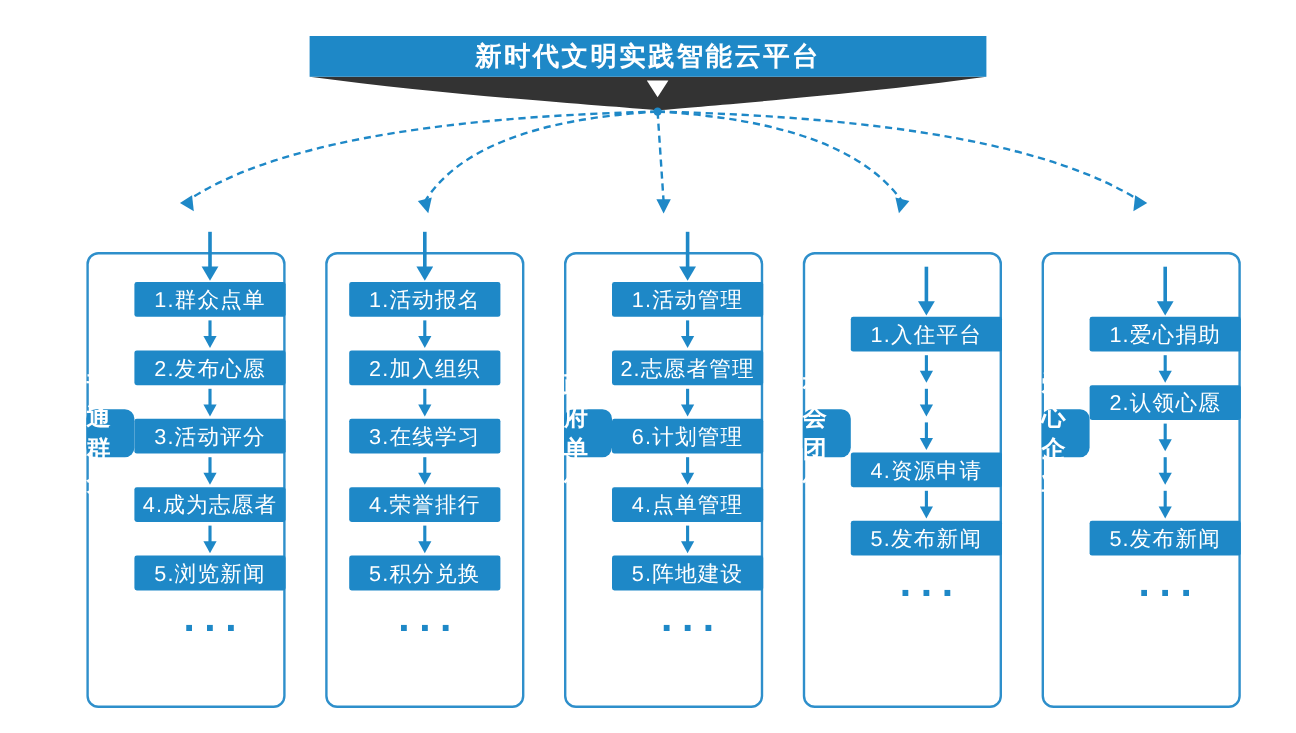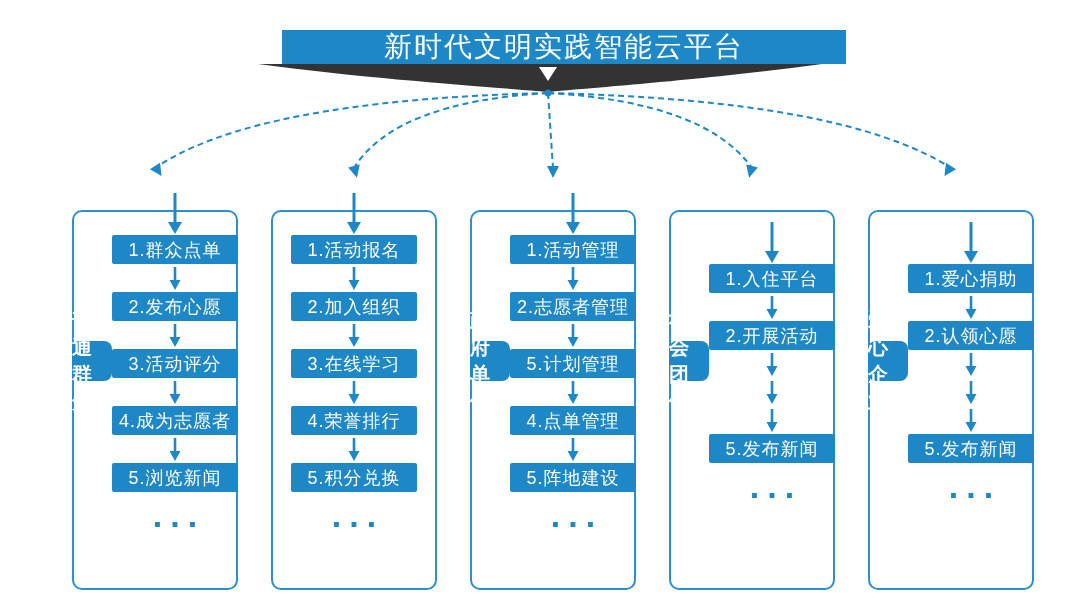--- a/index.html
+++ b/index.html
@@ -14,21 +14,21 @@
   body{font-family:"Liberation Sans","DejaVu Sans",sans-serif;}
   .stage{
     position:relative;width:1080px;height:611px;margin:0 auto;
     background:var(--background);overflow:hidden;
   }
   
   .banner{
     position:absolute;left:258px;top:30px;width:564px;height:34px;
     background:var(--primary);color:var(--text-on-primary);
     display:flex;align-items:center;justify-content:center;
-    font-size:28px;font-weight:normal;letter-spacing:2px;margin-left:24px;
+    font-size:22px;font-weight:bold;letter-spacing:2px;
   }
   .ribbon{position:absolute;left:258px;top:64px;}
   .connectors{position:absolute;left:0;top:0;}
   
   .columns{position:absolute;left:72px;top:193px;display:flex;gap:33px;}
   .column{position:relative;width:166px;display:flex;flex-direction:row;align-items:center;}
   .panel{
     position:absolute;left:0;top:17px;width:166px;height:380px;
     border:2px solid var(--panel-border);border-radius:10px;
     background:var(--background);z-index:0;
@@ -188,21 +188,21 @@
               <path d="M1.5,16 L12.5,16 L7,26 Z"></path>
             </g>
           </svg>
         <div class="step">2.志愿者管理</div>
         <svg class="arrow-short" width="14" height="28">
             <g style="fill:var(--primary)">
               <rect x="5.7" y="3" width="2.6" height="14"></rect>
               <path d="M1.5,16 L12.5,16 L7,26 Z"></path>
             </g>
           </svg>
-        <div class="step">5.计划管理</div>
+        <div class="step">6.计划管理</div>
         <svg class="arrow-short" width="14" height="28">
             <g style="fill:var(--primary)">
               <rect x="5.7" y="3" width="2.6" height="14"></rect>
               <path d="M1.5,16 L12.5,16 L7,26 Z"></path>
             </g>
           </svg>
         <div class="step">4.点单管理</div>
         <svg class="arrow-short" width="14" height="28">
             <g style="fill:var(--primary)">
               <rect x="5.7" y="3" width="2.6" height="14"></rect>
@@ -224,33 +224,33 @@
               <path d="M1,29 L15,29 L8,41 Z"></path>
             </g>
           </svg>
         <div class="step">1.入住平台</div>
         <svg class="arrow-short" width="14" height="28">
             <g style="fill:var(--primary)">
               <rect x="5.7" y="3" width="2.6" height="14"></rect>
               <path d="M1.5,16 L12.5,16 L7,26 Z"></path>
             </g>
           </svg>
-        <div class="step">2.开展活动</div>
-        <svg class="arrow-short" width="14" height="28">
-            <g style="fill:var(--primary)">
-              <rect x="5.7" y="3" width="2.6" height="14"></rect>
-              <path d="M1.5,16 L12.5,16 L7,26 Z"></path>
-            </g>
-          </svg>
-        <svg class="arrow-short" width="14" height="28">
-            <g style="fill:var(--primary)">
-              <rect x="5.7" y="3" width="2.6" height="14"></rect>
-              <path d="M1.5,16 L12.5,16 L7,26 Z"></path>
-            </g>
-          </svg>
+        <svg class="arrow-short" width="14" height="28">
+            <g style="fill:var(--primary)">
+              <rect x="5.7" y="3" width="2.6" height="14"></rect>
+              <path d="M1.5,16 L12.5,16 L7,26 Z"></path>
+            </g>
+          </svg>
+        <svg class="arrow-short" width="14" height="28">
+            <g style="fill:var(--primary)">
+              <rect x="5.7" y="3" width="2.6" height="14"></rect>
+              <path d="M1.5,16 L12.5,16 L7,26 Z"></path>
+            </g>
+          </svg>
+        <div class="step">4.资源申请</div>
         <svg class="arrow-short" width="14" height="28">
             <g style="fill:var(--primary)">
               <rect x="5.7" y="3" width="2.6" height="14"></rect>
               <path d="M1.5,16 L12.5,16 L7,26 Z"></path>
             </g>
           </svg>
         <div class="step">5.发布新闻</div>
         <div class="dots">...</div>
       </div>
     </div>

